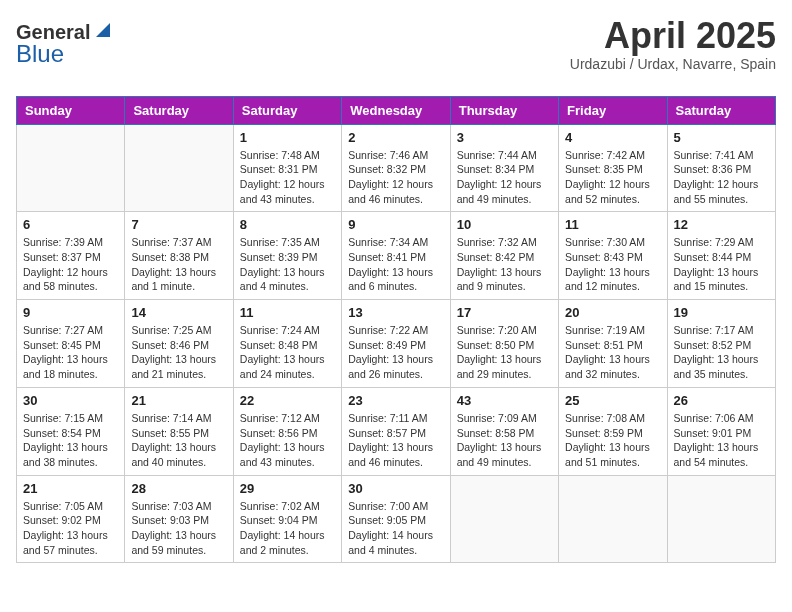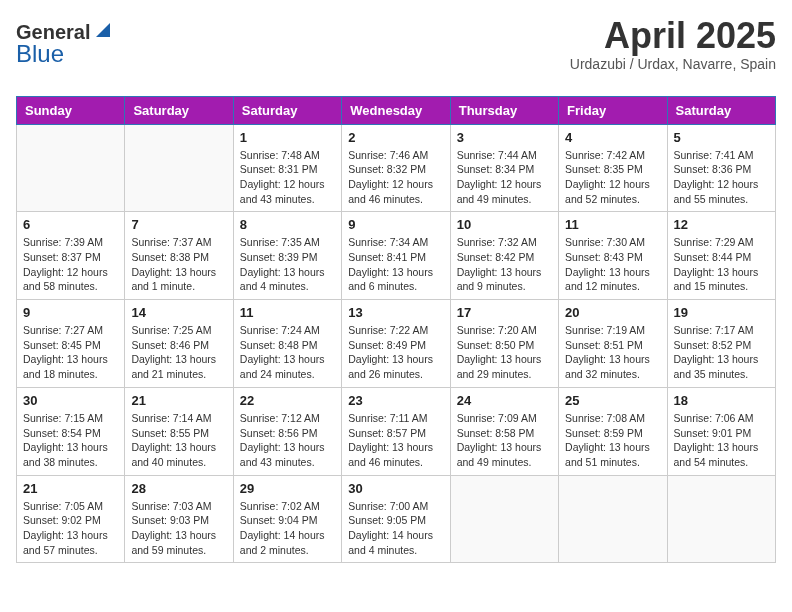--- a/index.html
+++ b/index.html
@@ -212,29 +212,29 @@
         </td>
         <td>
           <div class="day-number">22</div>
           <div class="day-info">Sunrise: 7:12 AM<br>Sunset: 8:56 PM<br>Daylight: 13 hours and 43 minutes.</div>
         </td>
         <td>
           <div class="day-number">23</div>
           <div class="day-info">Sunrise: 7:11 AM<br>Sunset: 8:57 PM<br>Daylight: 13 hours and 46 minutes.</div>
         </td>
         <td>
-          <div class="day-number">24</div>
+          <div class="day-number">43</div>
           <div class="day-info">Sunrise: 7:09 AM<br>Sunset: 8:58 PM<br>Daylight: 13 hours and 49 minutes.</div>
         </td>
         <td>
           <div class="day-number">25</div>
           <div class="day-info">Sunrise: 7:08 AM<br>Sunset: 8:59 PM<br>Daylight: 13 hours and 51 minutes.</div>
         </td>
         <td>
-          <div class="day-number">18</div>
+          <div class="day-number">26</div>
           <div class="day-info">Sunrise: 7:06 AM<br>Sunset: 9:01 PM<br>Daylight: 13 hours and 54 minutes.</div>
         </td>
       </tr>
       <tr>
         <td>
           <div class="day-number">21</div>
           <div class="day-info">Sunrise: 7:05 AM<br>Sunset: 9:02 PM<br>Daylight: 13 hours and 57 minutes.</div>
         </td>
         <td>
           <div class="day-number">28</div>

